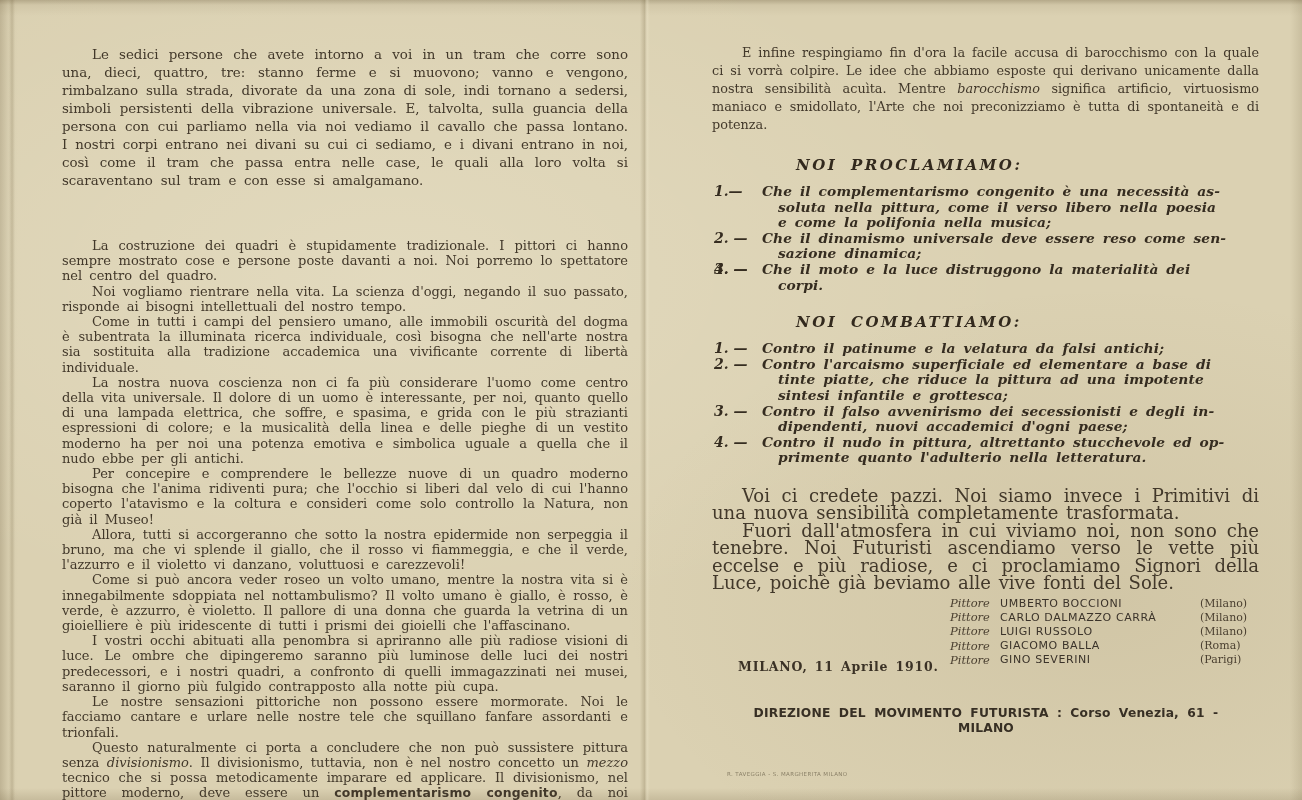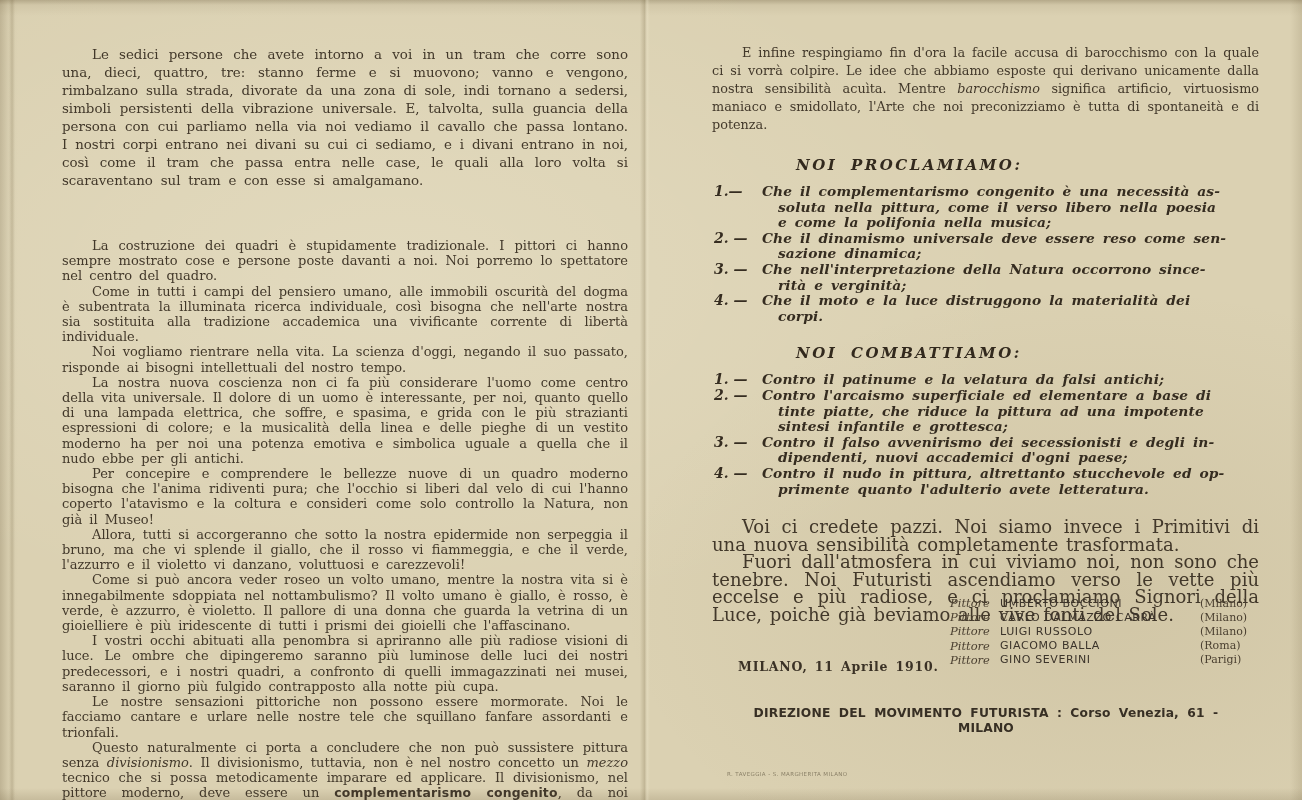--- a/index.html
+++ b/index.html
@@ -83,22 +83,22 @@
 <body>
 
 <div class="page">
 
   <div class="fold-center"></div>
   <div class="fold-left"></div>
 
   <div class="col col-left">
     <p class="p lead"><span>Le sedici persone che avete intorno a voi in un tram che corre sono una, dieci, quattro, tre: stanno ferme e si muovono; vanno e vengono, rimbalzano sulla strada, divorate da una zona di sole, indi tornano a sedersi, simboli persistenti della vibrazione universale. E, talvolta, sulla guancia della persona con cui parliamo nella via noi vediamo il cavallo che passa lontano. I nostri corpi entrano nei divani su cui ci sediamo, e i divani entrano in noi, così come il tram che passa entra nelle case, le quali alla loro volta si scaraventano sul tram e con esse si amalgamano.</span></p>
     <p class="p"><span>La costruzione dei quadri è stupidamente tradizionale. I pittori ci hanno sempre mostrato cose e persone poste davanti a noi. Noi porremo lo spettatore nel centro del quadro.</span></p>
+    <p class="p"><span>Noi vogliamo rientrare nella vita. La scienza d'oggi, negando il suo passato, risponde ai bisogni intellettuali del nostro tempo.</span></p>
     <p class="p"><span>Come in tutti i campi del pensiero umano, alle immobili oscurità del dogma è subentrata la illuminata ricerca individuale, così bisogna che nell'arte nostra sia sostituita alla tradizione accademica una vivificante corrente di libertà individuale.</span></p>
-    <p class="p"><span>Noi vogliamo rientrare nella vita. La scienza d'oggi, negando il suo passato, risponde ai bisogni intellettuali del nostro tempo.</span></p>
     <p class="p"><span>La nostra nuova coscienza non ci fa più considerare l'uomo come centro della vita universale. Il dolore di un uomo è interessante, per noi, quanto quello di una lampada elettrica, che soffre, e spasima, e grida con le più strazianti espressioni di colore; e la musicalità della linea e delle pieghe di un vestito moderno ha per noi una potenza emotiva e simbolica uguale a quella che il nudo ebbe per gli antichi.</span></p>
     <p class="p"><span>Per concepire e comprendere le bellezze nuove di un quadro moderno bisogna che l'anima ridiventi pura; che l'occhio si liberi dal velo di cui l'hanno coperto l'atavismo e la coltura e consideri come solo controllo la Natura, non già il Museo!</span></p>
     <p class="p"><span>Allora, tutti si accorgeranno che sotto la nostra epidermide non serpeggia il bruno, ma che vi splende il giallo, che il rosso vi fiammeggia, e che il verde, l'azzurro e il violetto vi danzano, voluttuosi e carezzevoli!</span></p>
     <p class="p"><span>Come si può ancora veder roseo un volto umano, mentre la nostra vita si è innegabilmente sdoppiata nel nottambulismo? Il volto umano è giallo, è rosso, è verde, è azzurro, è violetto. Il pallore di una donna che guarda la vetrina di un gioielliere è più iridescente di tutti i prismi dei gioielli che l'affascinano.</span></p>
     <p class="p"><span>I vostri occhi abituati alla penombra si apriranno alle più radiose visioni di luce. Le ombre che dipingeremo saranno più luminose delle luci dei nostri predecessori, e i nostri quadri, a confronto di quelli immagazzinati nei musei, saranno il giorno più fulgido contrapposto alla notte più cupa.</span></p>
     <p class="p"><span>Le nostre sensazioni pittoriche non possono essere mormorate. Noi le facciamo cantare e urlare nelle nostre tele che squillano fanfare assordanti e trionfali.</span></p>
     <p class="p"><span>Questo naturalmente ci porta a concludere che non può sussistere pittura senza </span><span class="seg-i">divisionismo</span><span>. Il divisionismo, tuttavia, non è nel nostro concetto un </span><span class="seg-i">mezzo</span><span> tecnico che si possa metodicamente imparare ed applicare. Il divisionismo, nel pittore moderno, deve essere un </span><span class="seg-b">complementarismo congenito</span><span>, da noi giudicato essenziale e fatale.</span></p>
   </div>
 
   <div class="col col-right">
@@ -112,22 +112,20 @@
 soluta nella pittura, come il verso libero nella poesia
 e come la polifonia nella musica;</span>
       </div>
       <div class="item">
         <span class="num">2. —</span>
         <span class="txt">Che il dinamismo universale deve essere reso come sen-
 sazione dinamica;</span>
       </div>
       <div class="item">
         <span class="num">3. —</span>
-        <span class="txt">Che nell'interpretazione della Natura occorrono since-
-rità e verginità;</span>
       </div>
       <div class="item">
         <span class="num">4. —</span>
         <span class="txt">Che il moto e la luce distruggono la materialità dei
 corpi.</span>
       </div>
     </div>
 
     <h2 class="mh mh2">NOI COMBATTIAMO:</h2>
     <div class="mlist">
@@ -142,21 +140,21 @@
 sintesi infantile e grottesca;</span>
       </div>
       <div class="item">
         <span class="num">3. —</span>
         <span class="txt">Contro il falso avvenirismo dei secessionisti e degli in-
 dipendenti, nuovi accademici d'ogni paese;</span>
       </div>
       <div class="item">
         <span class="num">4. —</span>
         <span class="txt">Contro il nudo in pittura, altrettanto stucchevole ed op-
-primente quanto l'adulterio avete letteratura.</span>
+primente quanto l'adulterio nella letteratura.</span>
       </div>
     </div>
 
     <p class="p closing first"><span>Voi ci credete pazzi. Noi siamo invece i Primitivi di una nuova sensibilità completamente trasformata.</span></p>
     <p class="p closing"><span>Fuori dall'atmosfera in cui viviamo noi, non sono che tenebre. Noi Futuristi ascendiamo verso le vette più eccelse e più radiose, e ci proclamiamo Signori della Luce, poichè già beviamo alle vive fonti del Sole.</span></p>
   </div>
 
   <div class="signatures">
     <div class="sig-row">
       <span class="sig-role">Pittore</span>

